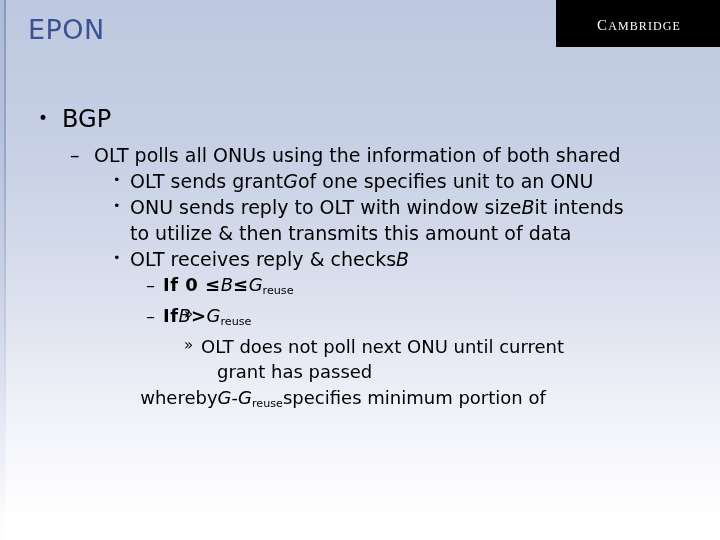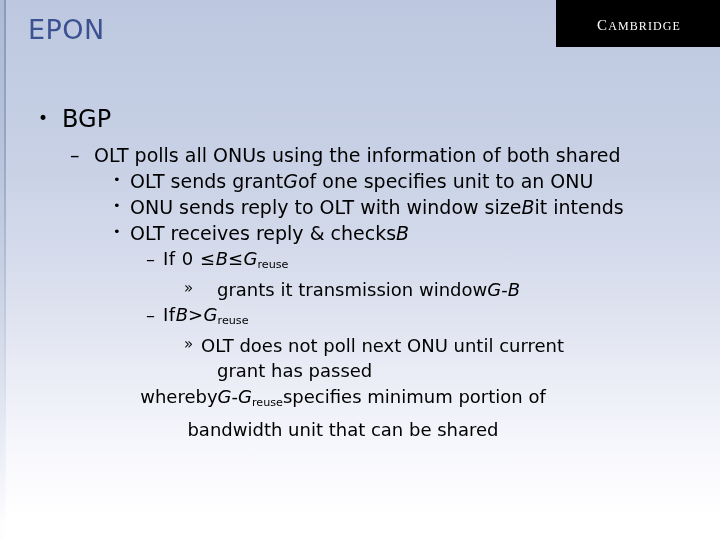--- a/index.html
+++ b/index.html
@@ -175,21 +175,21 @@
     text-align: center;
     padding-right: 40px;
   }
 
   .it { font-style: italic; }
   sub.sub {
     font-size: 0.62em;
     vertical-align: -0.28em;
     letter-spacing: 0;
   }
-  .sp { letter-spacing: 0.5px; }
+  .sp { letter-spacing: 0.5px; font-weight: bold; }
 </style>
 </head>
 <body>
 
 <div id="slide">
 
   <div id="left-edge-band"></div>
   <div id="left-rule"></div>
 
   <div id="title">EPON</div>
@@ -211,50 +211,47 @@
     </div>
 
     <div class="line lvl3">
       <span class="bullet">•</span>
       <span class="txt">OLT sends grant </span><span class="txt it">G</span><span class="txt"> of one specifies unit to an ONU</span>
     </div>
 
     <div class="line lvl3">
       <span class="bullet">•</span>
       <span class="txt">ONU sends reply to OLT with window size </span><span class="txt it">B</span><span class="txt"> it intends</span>
+      <span class="wrap2 txt">to utilize &amp; then transmits this amount of data</span>
     </div>
 
     <div class="line lvl3">
       <span class="bullet">•</span>
       <span class="txt">OLT receives reply &amp; checks </span><span class="txt it">B</span>
     </div>
 
     <div class="line lvl4">
       <span class="bullet">–</span>
       <span class="txt sp">If 0 ≤ </span><span class="txt it">B</span><span class="txt sp"> ≤ </span><span class="txt it">G</span><sub class="sub">reuse</sub>
     </div>
 
     <div class="line lvl5">
       <span class="bullet">»</span>
-      <span class="wrap2"><span class="txt">grants it transmission window </span><span class="txt it">G</span><span class="txt"> - </span><span class="txt it">B</span></span>
     </div>
 
     <div class="line lvl4">
       <span class="bullet">–</span>
       <span class="txt sp">If </span><span class="txt it">B</span><span class="txt sp"> &gt; </span><span class="txt it">G</span><sub class="sub">reuse</sub>
     </div>
 
     <div class="line lvl5">
       <span class="bullet">»</span>
       <span class="txt">OLT does not poll next ONU until current</span>
       <span class="wrap2 txt">grant has passed</span>
     </div>
 
     <div class="line lvl6">
       <span class="txt">whereby </span><span class="txt it">G</span><span class="txt"> - </span><span class="txt it">G</span><sub class="sub">reuse</sub><span class="txt"> specifies minimum portion of</span>
     </div>
 
-    <div class="line lvl6">
-      <span class="txt">bandwidth unit that can be shared</span>
-    </div>
 
   </div>
 </div>
 
 </body></html>

